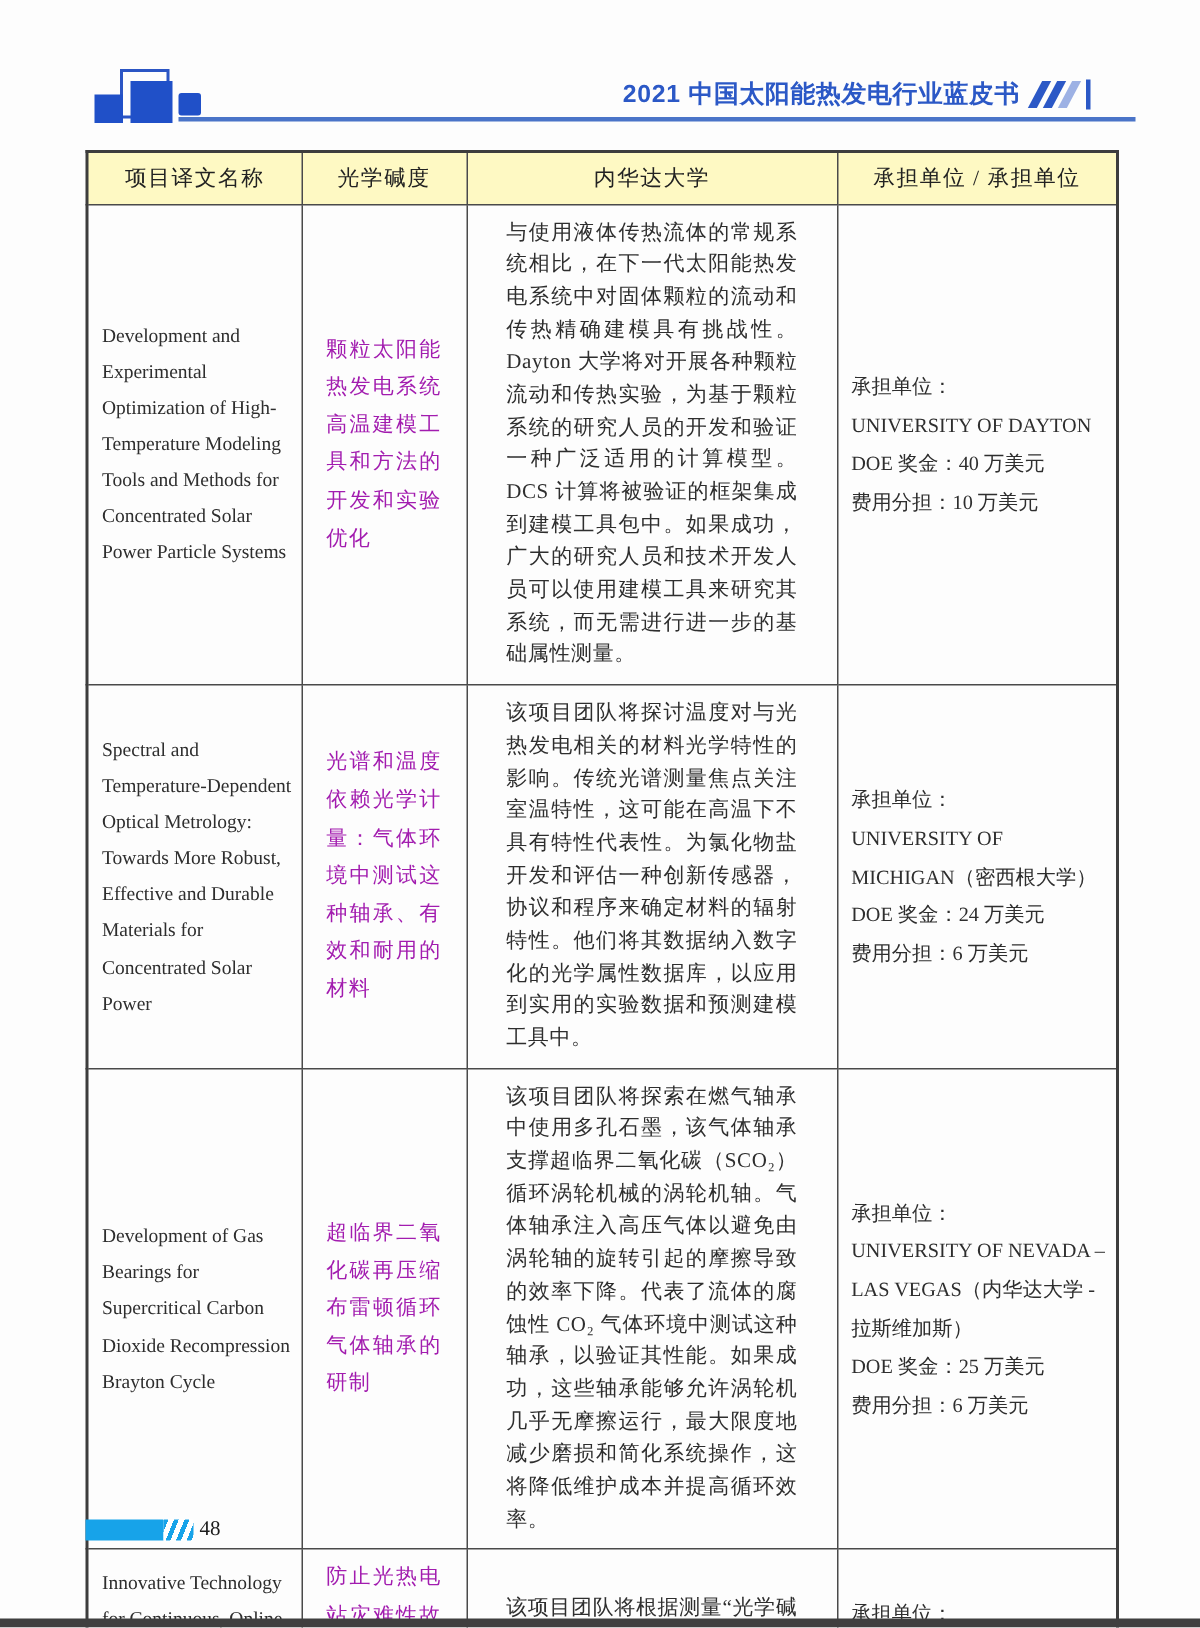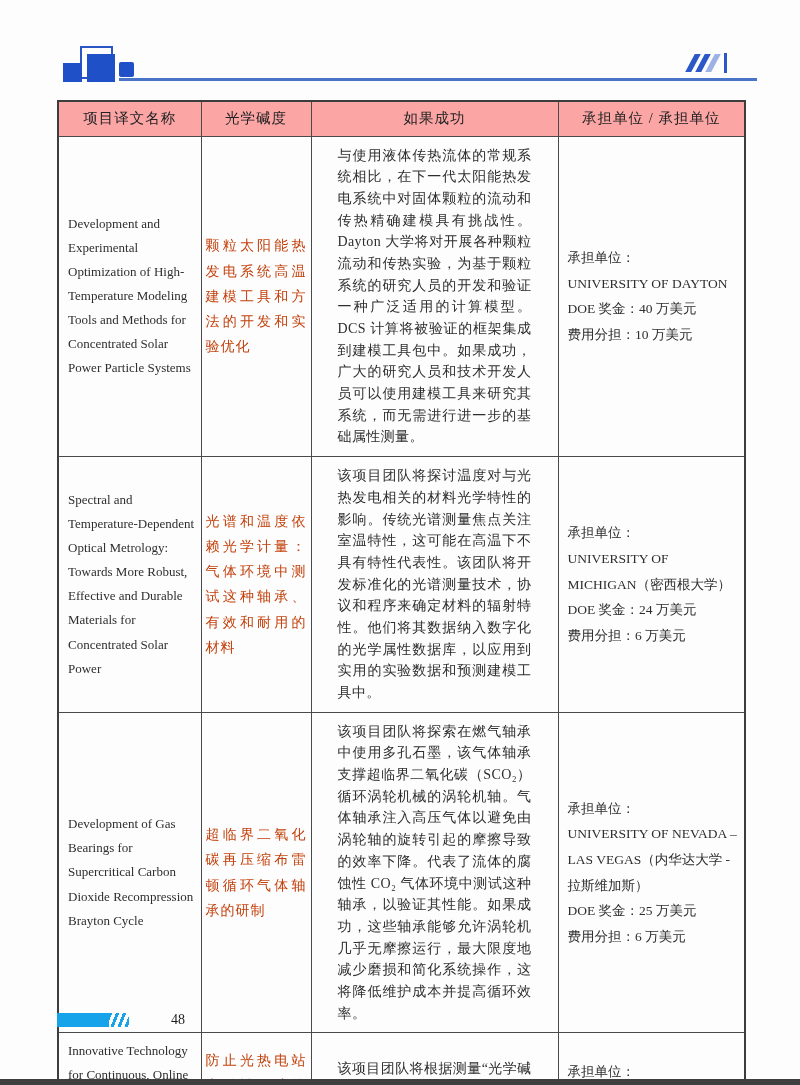--- a/index.html
+++ b/index.html
@@ -55,31 +55,31 @@
   
   table.projects {
     position: absolute; left: 57px; top: 100px; width: 687px;
     border-collapse: collapse; table-layout: fixed;
     border: 2px solid #3d3d3d;
   }
   table.projects th, table.projects td {
     border: 1px solid #4a4a4a; vertical-align: middle;
   }
   table.projects th {
-    background: #fca5a5; height: 35px;
+    background: #fef9c3; height: 35px;
     font-size: 14.5px; font-weight: 400; letter-spacing: 1px;
     text-align: center; color: #222;
   }
   td.c-en {
     padding: 6px 6px 6px 9px; font-size: 13px; line-height: 1.85;
     color: #2e2e2e; text-align: left;
   }
   td.c-zh {
-    padding: 6px 4px; font-size: 14px; line-height: 1.8;
-    text-align: justify; letter-spacing: 1px; color: #c2410c;
+    padding: 6px 16px; font-size: 14px; line-height: 1.8;
+    text-align: justify; letter-spacing: 1px; color: #a21caf;
   }
   td.c-desc {
     padding: 8px 26px; font-size: 14px; line-height: 1.55;
     text-align: justify; letter-spacing: 0.4px; color: #2e2e2e;
   }
   td.c-fund {
     padding: 6px 6px 6px 9px; font-size: 13.5px; line-height: 1.9;
     white-space: pre-line; color: #2e2e2e; text-align: left;
   }
 
@@ -87,76 +87,77 @@
   .footer { position: absolute; left: 0; top: 1008px; width: 800px; height: 30px; }
   .footer-bar {
     position: absolute; left: 57px; top: 5px; width: 52px; height: 14px;
     background: #17a3e9;
   }
   .footer-bar-stripes {
     position: absolute; left: 109px; top: 5px; width: 20px; height: 14px;
     background: repeating-linear-gradient(112deg, #17a3e9 0 3px, #ffffff 3px 6.5px);
   }
   .footer-page {
-    position: absolute; left: 133px; top: 4px; font-size: 14px; color: #1d1d1d; margin-left: 38px;
+    position: absolute; left: 133px; top: 4px; font-size: 14px; color: #1d1d1d;
   }
 
   .bottom-strip {
     position: absolute; left: 0; bottom: 0; width: 800px; height: 6px;
     background: #3f3f3f;
   }
 </style>
 </head>
 <body>
 
 <div class="header">
   <div class="logo">
     <div class="sq-outline"></div>
     <div class="sq-big"></div>
     <div class="sq-small-left"></div>
     <div class="sq-small-right"></div>
   </div>
   <div class="header-rule"></div>
+  <div class="header-title">2021 中国太阳能热发电行业蓝皮书</div>
   <div class="header-slashes">
     <div class="sl sl1"></div>
     <div class="sl sl2"></div>
     <div class="sl sl3"></div>
     <div class="bar"></div>
   </div>
 </div>
 
 <table class="projects">
   <colgroup>
     <col style="width:143px">
       <col style="width:110px">
       <col style="width:247px">
       <col style="width:187px">
   </colgroup>
   <thead>
     <tr>
       <th>项目译文名称</th>
       <th>光学碱度</th>
-      <th>如果成功</th>
+      <th>内华达大学</th>
       <th>承担单位 / 承担单位</th>
     </tr>
   </thead>
   <tbody>
     <tr style="height:243px">
       <td class="c-en">Development and Experimental Optimization of High-Temperature Modeling Tools and Methods for Concentrated Solar Power Particle Systems</td>
       <td class="c-zh">颗粒太阳能热发电系统高温建模工具和方法的开发和实验优化</td>
       <td class="c-desc">与使用液体传热流体的常规系统相比，在下一代太阳能热发电系统中对固体颗粒的流动和传热精确建模具有挑战性。Dayton 大学将对开展各种颗粒流动和传热实验，为基于颗粒系统的研究人员的开发和验证一种广泛适用的计算模型。DCS 计算将被验证的框架集成到建模工具包中。如果成功，广大的研究人员和技术开发人员可以使用建模工具来研究其系统，而无需进行进一步的基础属性测量。</td>
       <td class="c-fund">承担单位：
 UNIVERSITY OF DAYTON
 DOE 奖金：40 万美元
 费用分担：10 万美元</td>
     </tr>
     <tr style="height:215px">
       <td class="c-en">Spectral and Temperature-Dependent Optical Metrology: Towards More Robust, Effective and Durable Materials for Concentrated Solar Power</td>
       <td class="c-zh">光谱和温度依赖光学计量：气体环境中测试这种轴承、有效和耐用的材料</td>
-      <td class="c-desc">该项目团队将探讨温度对与光热发电相关的材料光学特性的影响。传统光谱测量焦点关注室温特性，这可能在高温下不具有特性代表性。该团队将开发标准化的光谱测量技术，协议和程序来确定材料的辐射特性。他们将其数据纳入数字化的光学属性数据库，以应用到实用的实验数据和预测建模工具中。</td>
+      <td class="c-desc">该项目团队将探讨温度对与光热发电相关的材料光学特性的影响。传统光谱测量焦点关注室温特性，这可能在高温下不具有特性代表性。为氯化物盐开发和评估一种创新传感器，协议和程序来确定材料的辐射特性。他们将其数据纳入数字化的光学属性数据库，以应用到实用的实验数据和预测建模工具中。</td>
       <td class="c-fund">承担单位：
 UNIVERSITY OF MICHIGAN（密西根大学）
 DOE 奖金：24 万美元
 费用分担：6 万美元</td>
     </tr>
     <tr style="height:230px">
       <td class="c-en">Development of Gas Bearings for Supercritical Carbon Dioxide Recompression Brayton Cycle</td>
       <td class="c-zh">超临界二氧化碳再压缩布雷顿循环气体轴承的研制</td>
       <td class="c-desc">该项目团队将探索在燃气轴承中使用多孔石墨，该气体轴承支撑超临界二氧化碳（SCO₂）循环涡轮机械的涡轮机轴。气体轴承注入高压气体以避免由涡轮轴的旋转引起的摩擦导致的效率下降。代表了流体的腐蚀性 CO₂ 气体环境中测试这种轴承，以验证其性能。如果成功，这些轴承能够允许涡轮机几乎无摩擦运行，最大限度地减少磨损和简化系统操作，这将降低维护成本并提高循环效率。</td>
       <td class="c-fund">承担单位：

